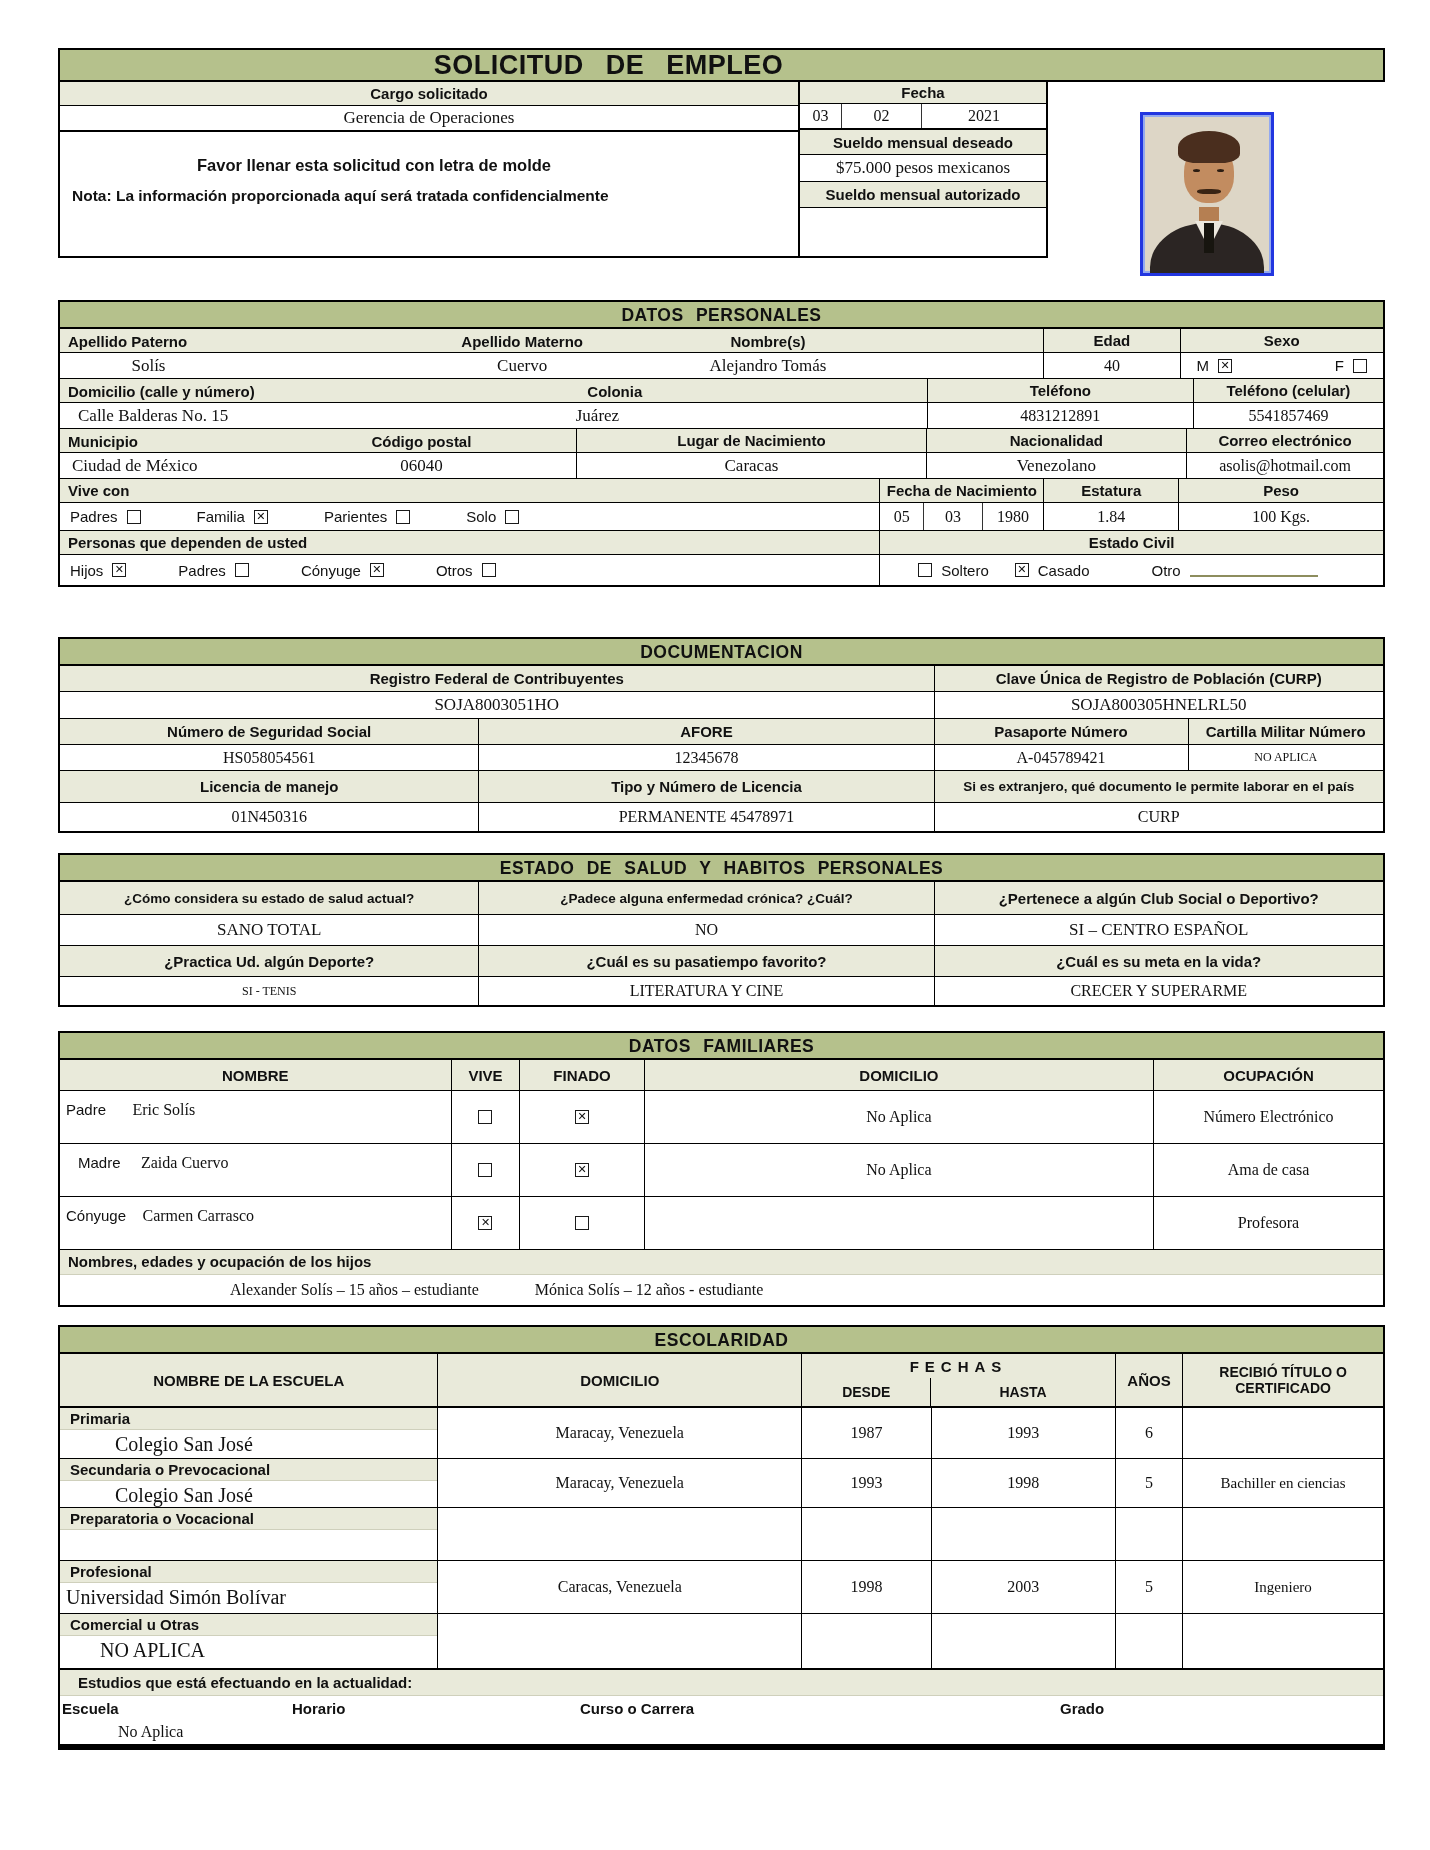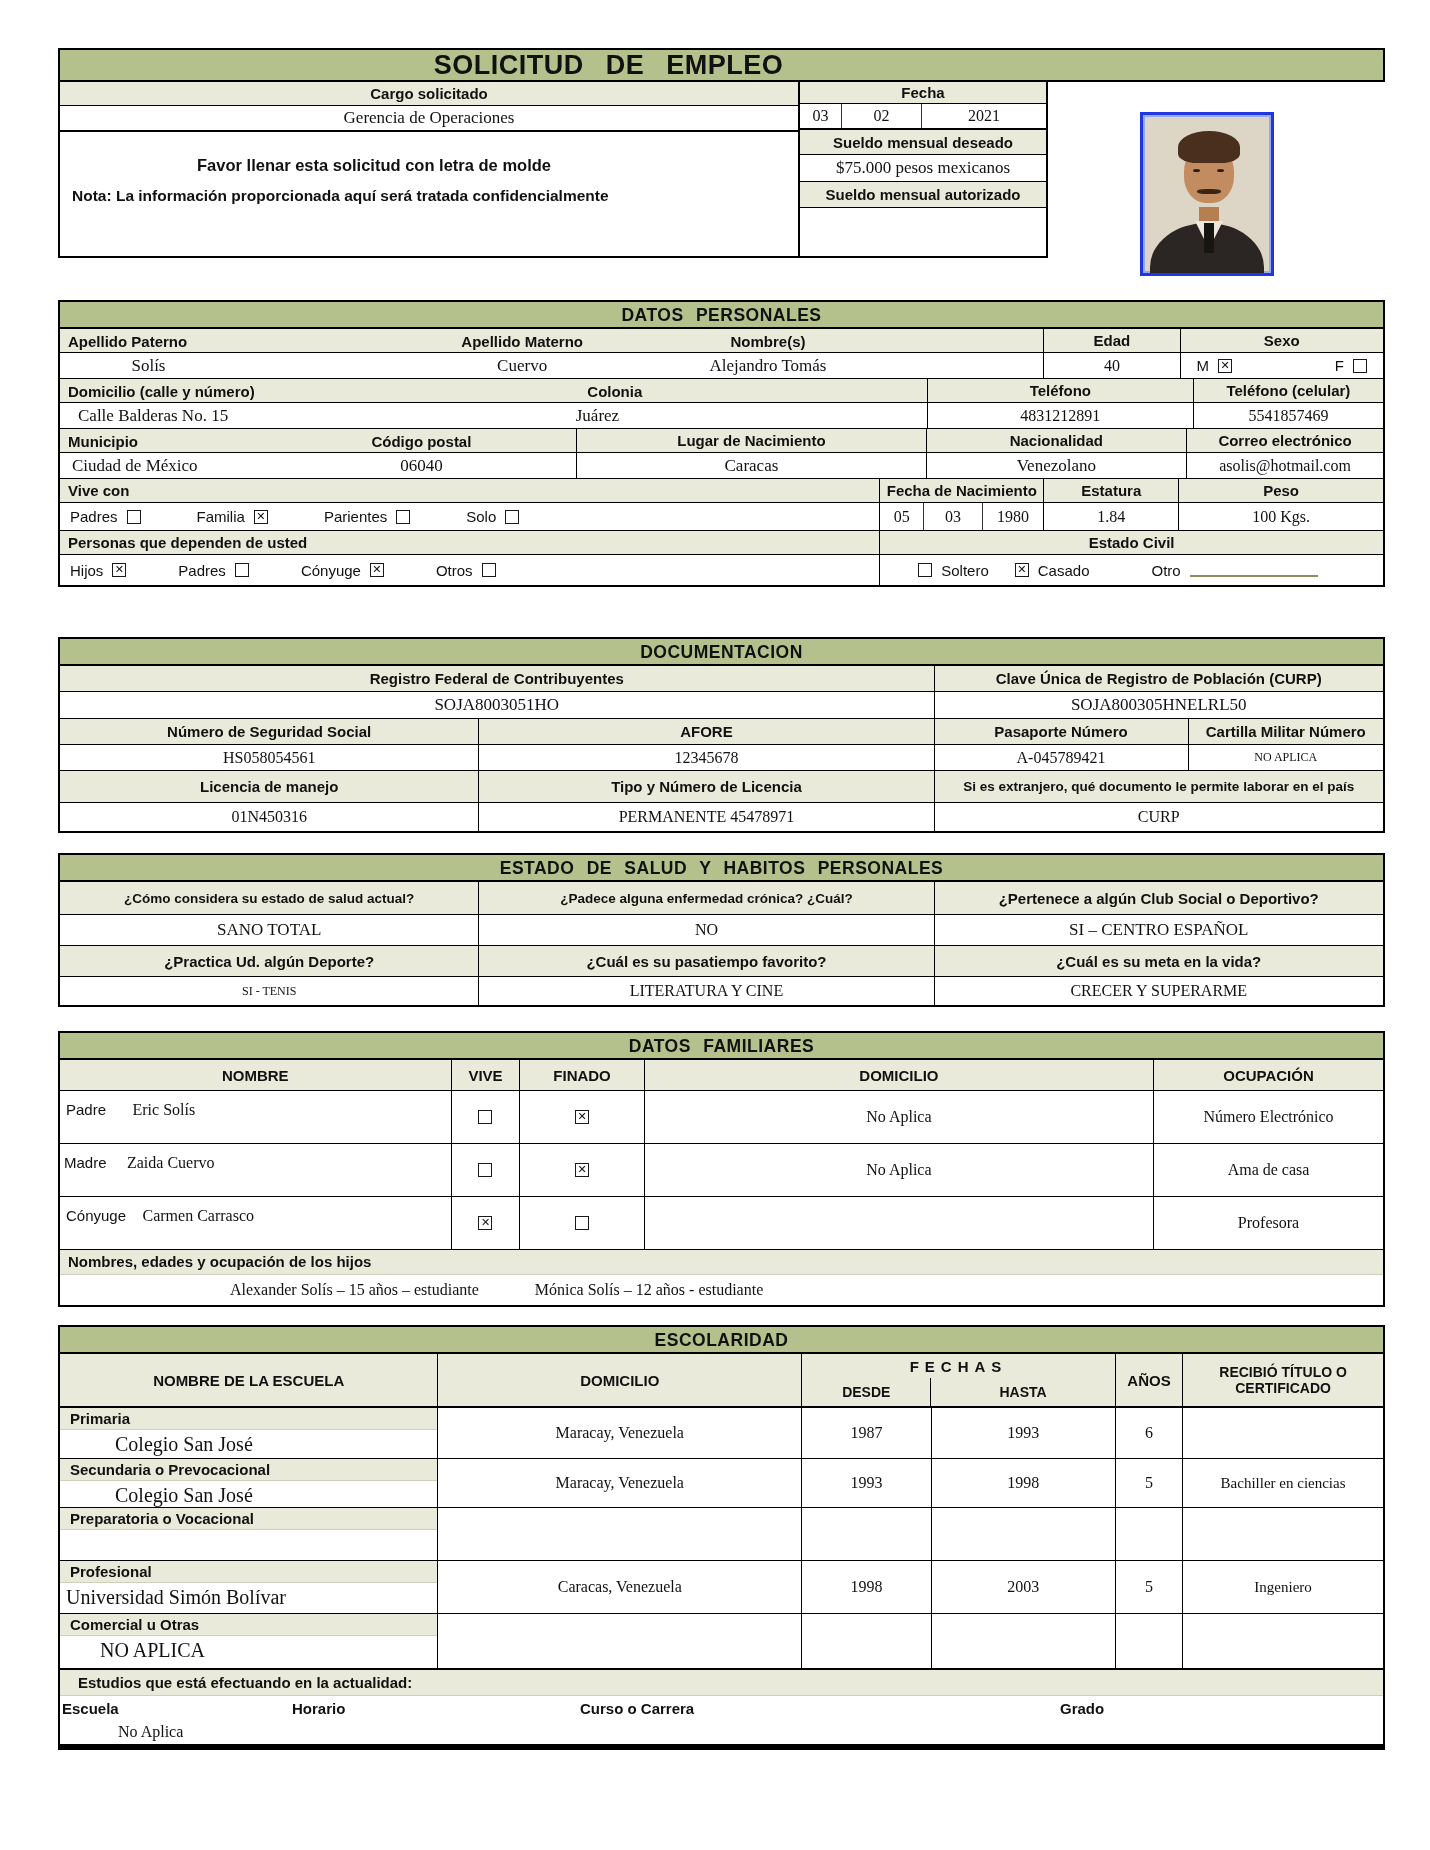--- a/index.html
+++ b/index.html
@@ -330,21 +330,21 @@
             <span class="cb"></span>
           </div>
       <div class="c ctr" style="width:9.4%">
             <span class="cb">✕</span>
           </div>
       <div class="c s ctr fs16" style="width:38.5%">No Aplica</div>
       <div class="c s ctr fs16 last" style="width:17.3%">Número Electrónico</div>
     </div>
 
     <div class="r">
-      <div class="c" style="width:29.6%;height:52px;padding:10px 0 0 4px">
+      <div class="c" style="width:29.6%;height:52px;padding:10px 0 0 18px">
         <span class="fs15">Madre</span>
         <span class="s fs16" style="margin-left:16px">Zaida Cuervo</span>
       </div>
       <div class="c ctr" style="width:5.2%">
             <span class="cb"></span>
           </div>
       <div class="c ctr" style="width:9.4%">
             <span class="cb">✕</span>
           </div>
       <div class="c s ctr fs16" style="width:38.5%">No Aplica</div>

